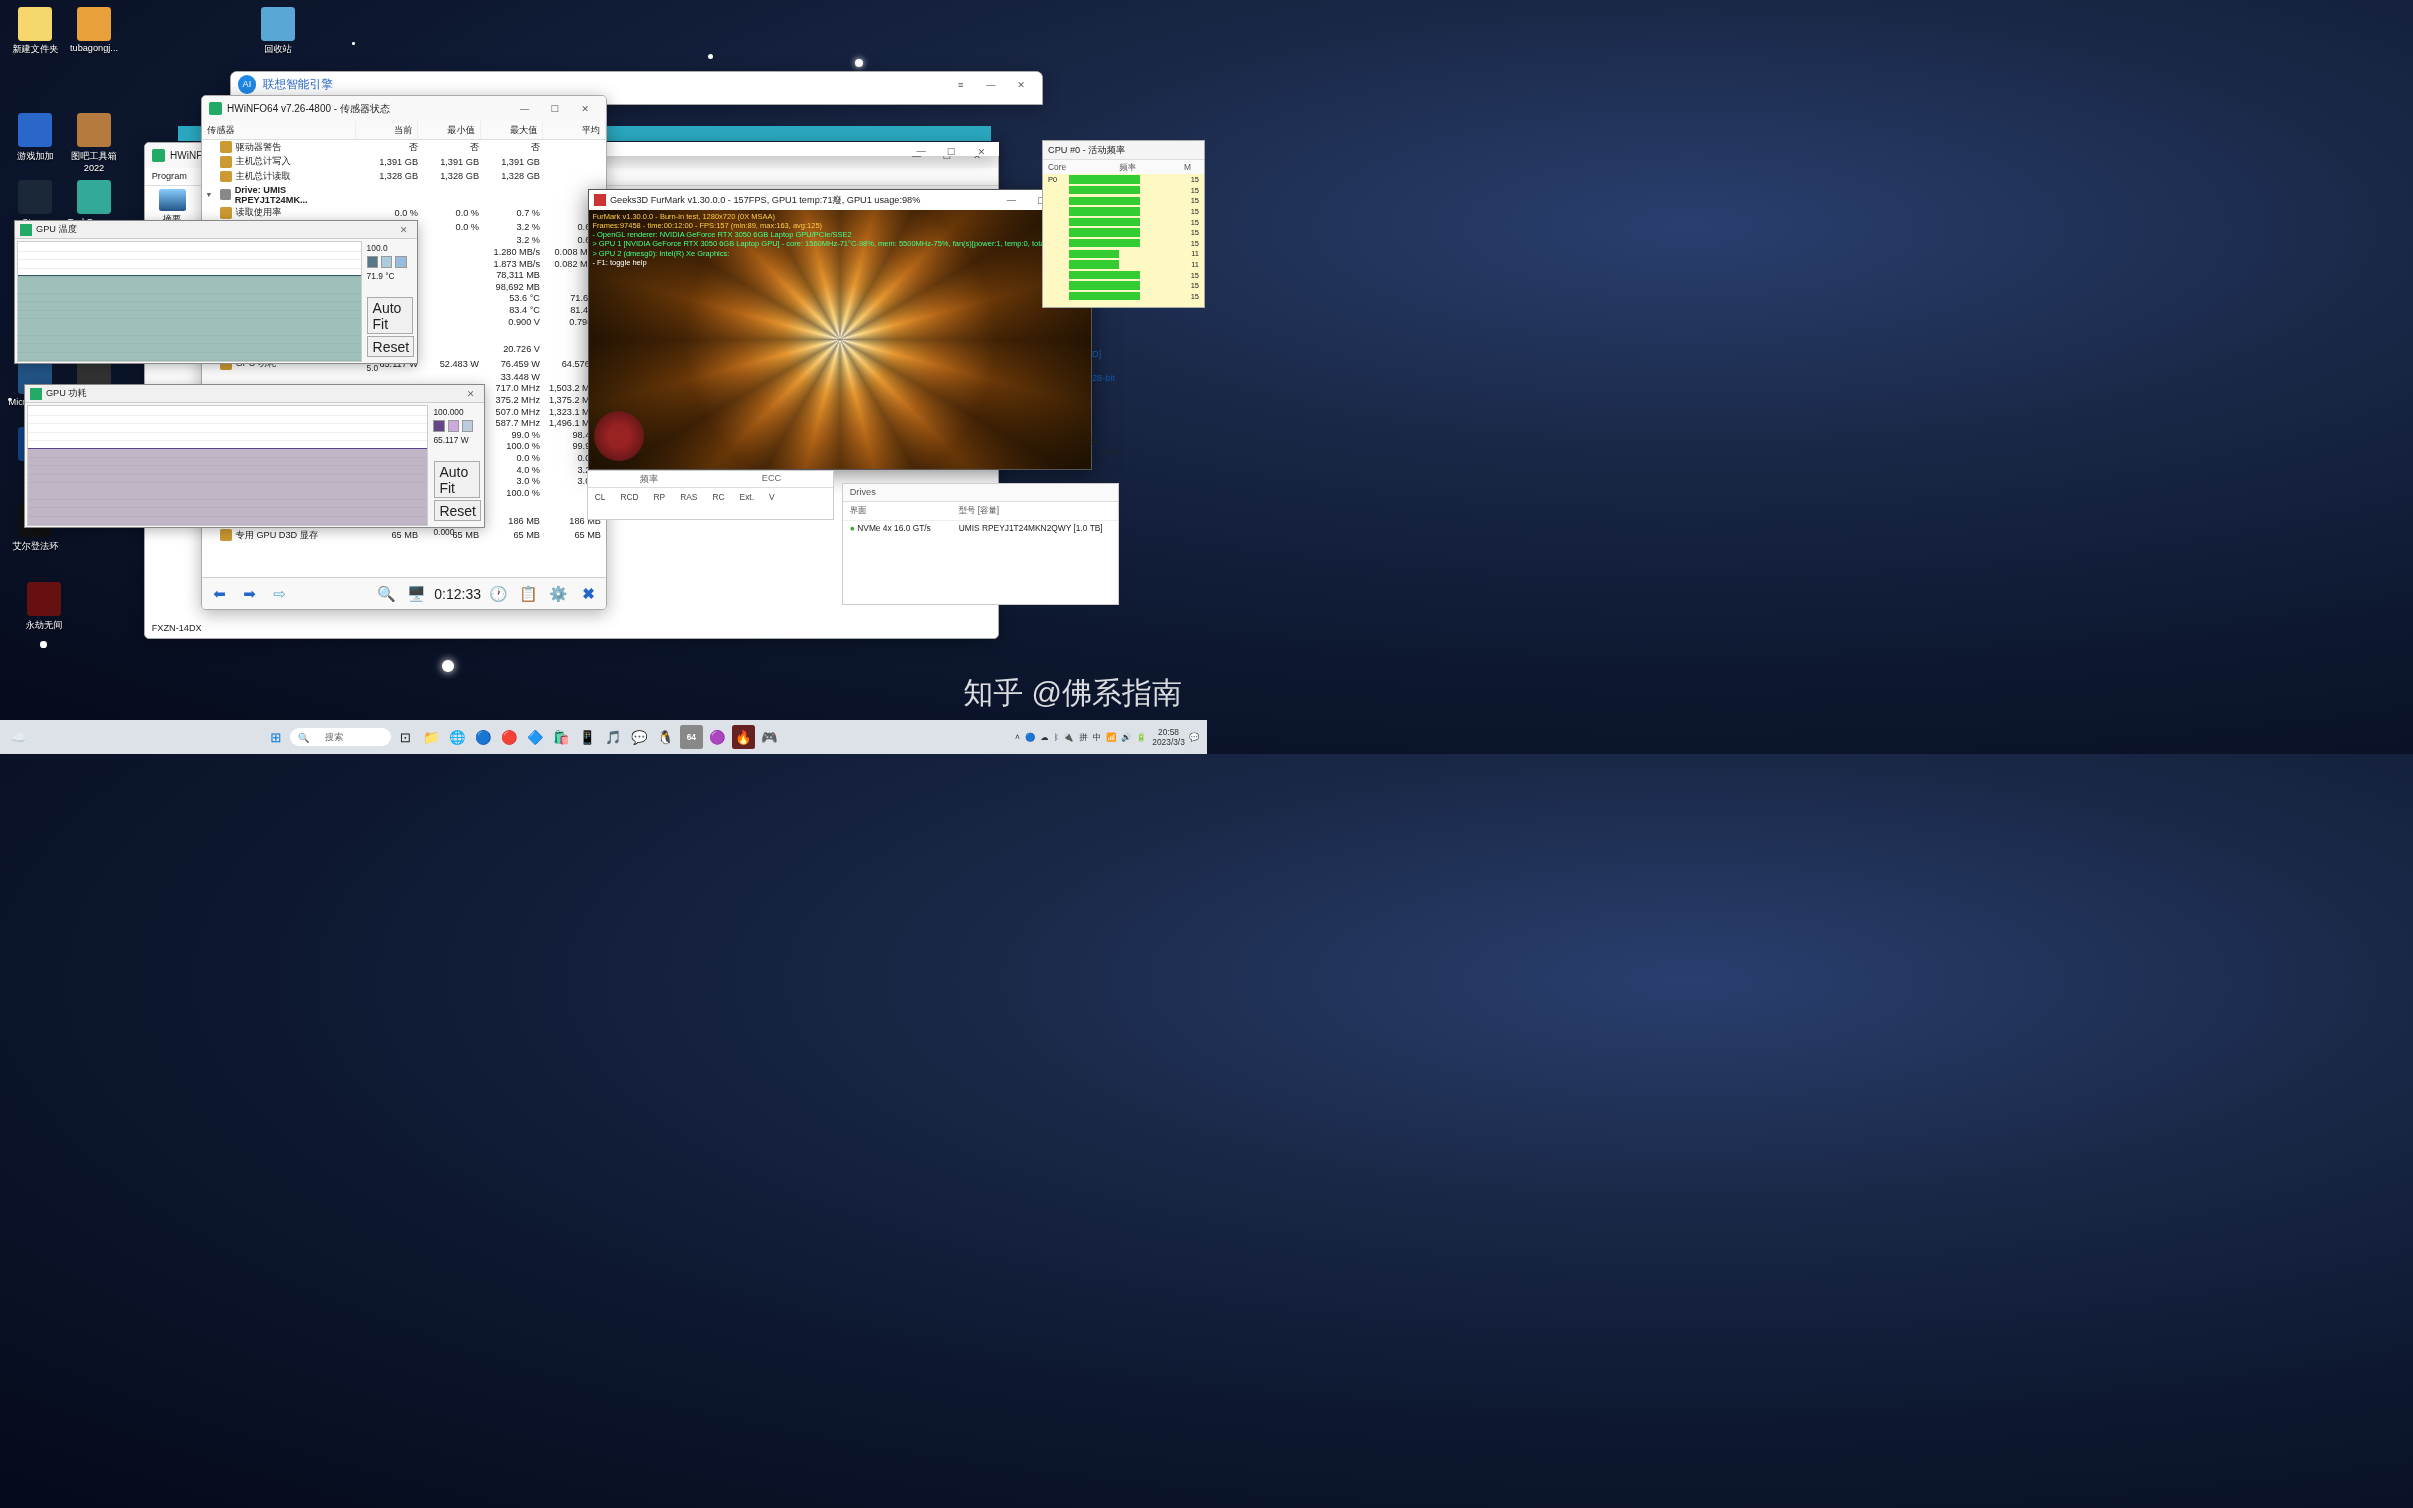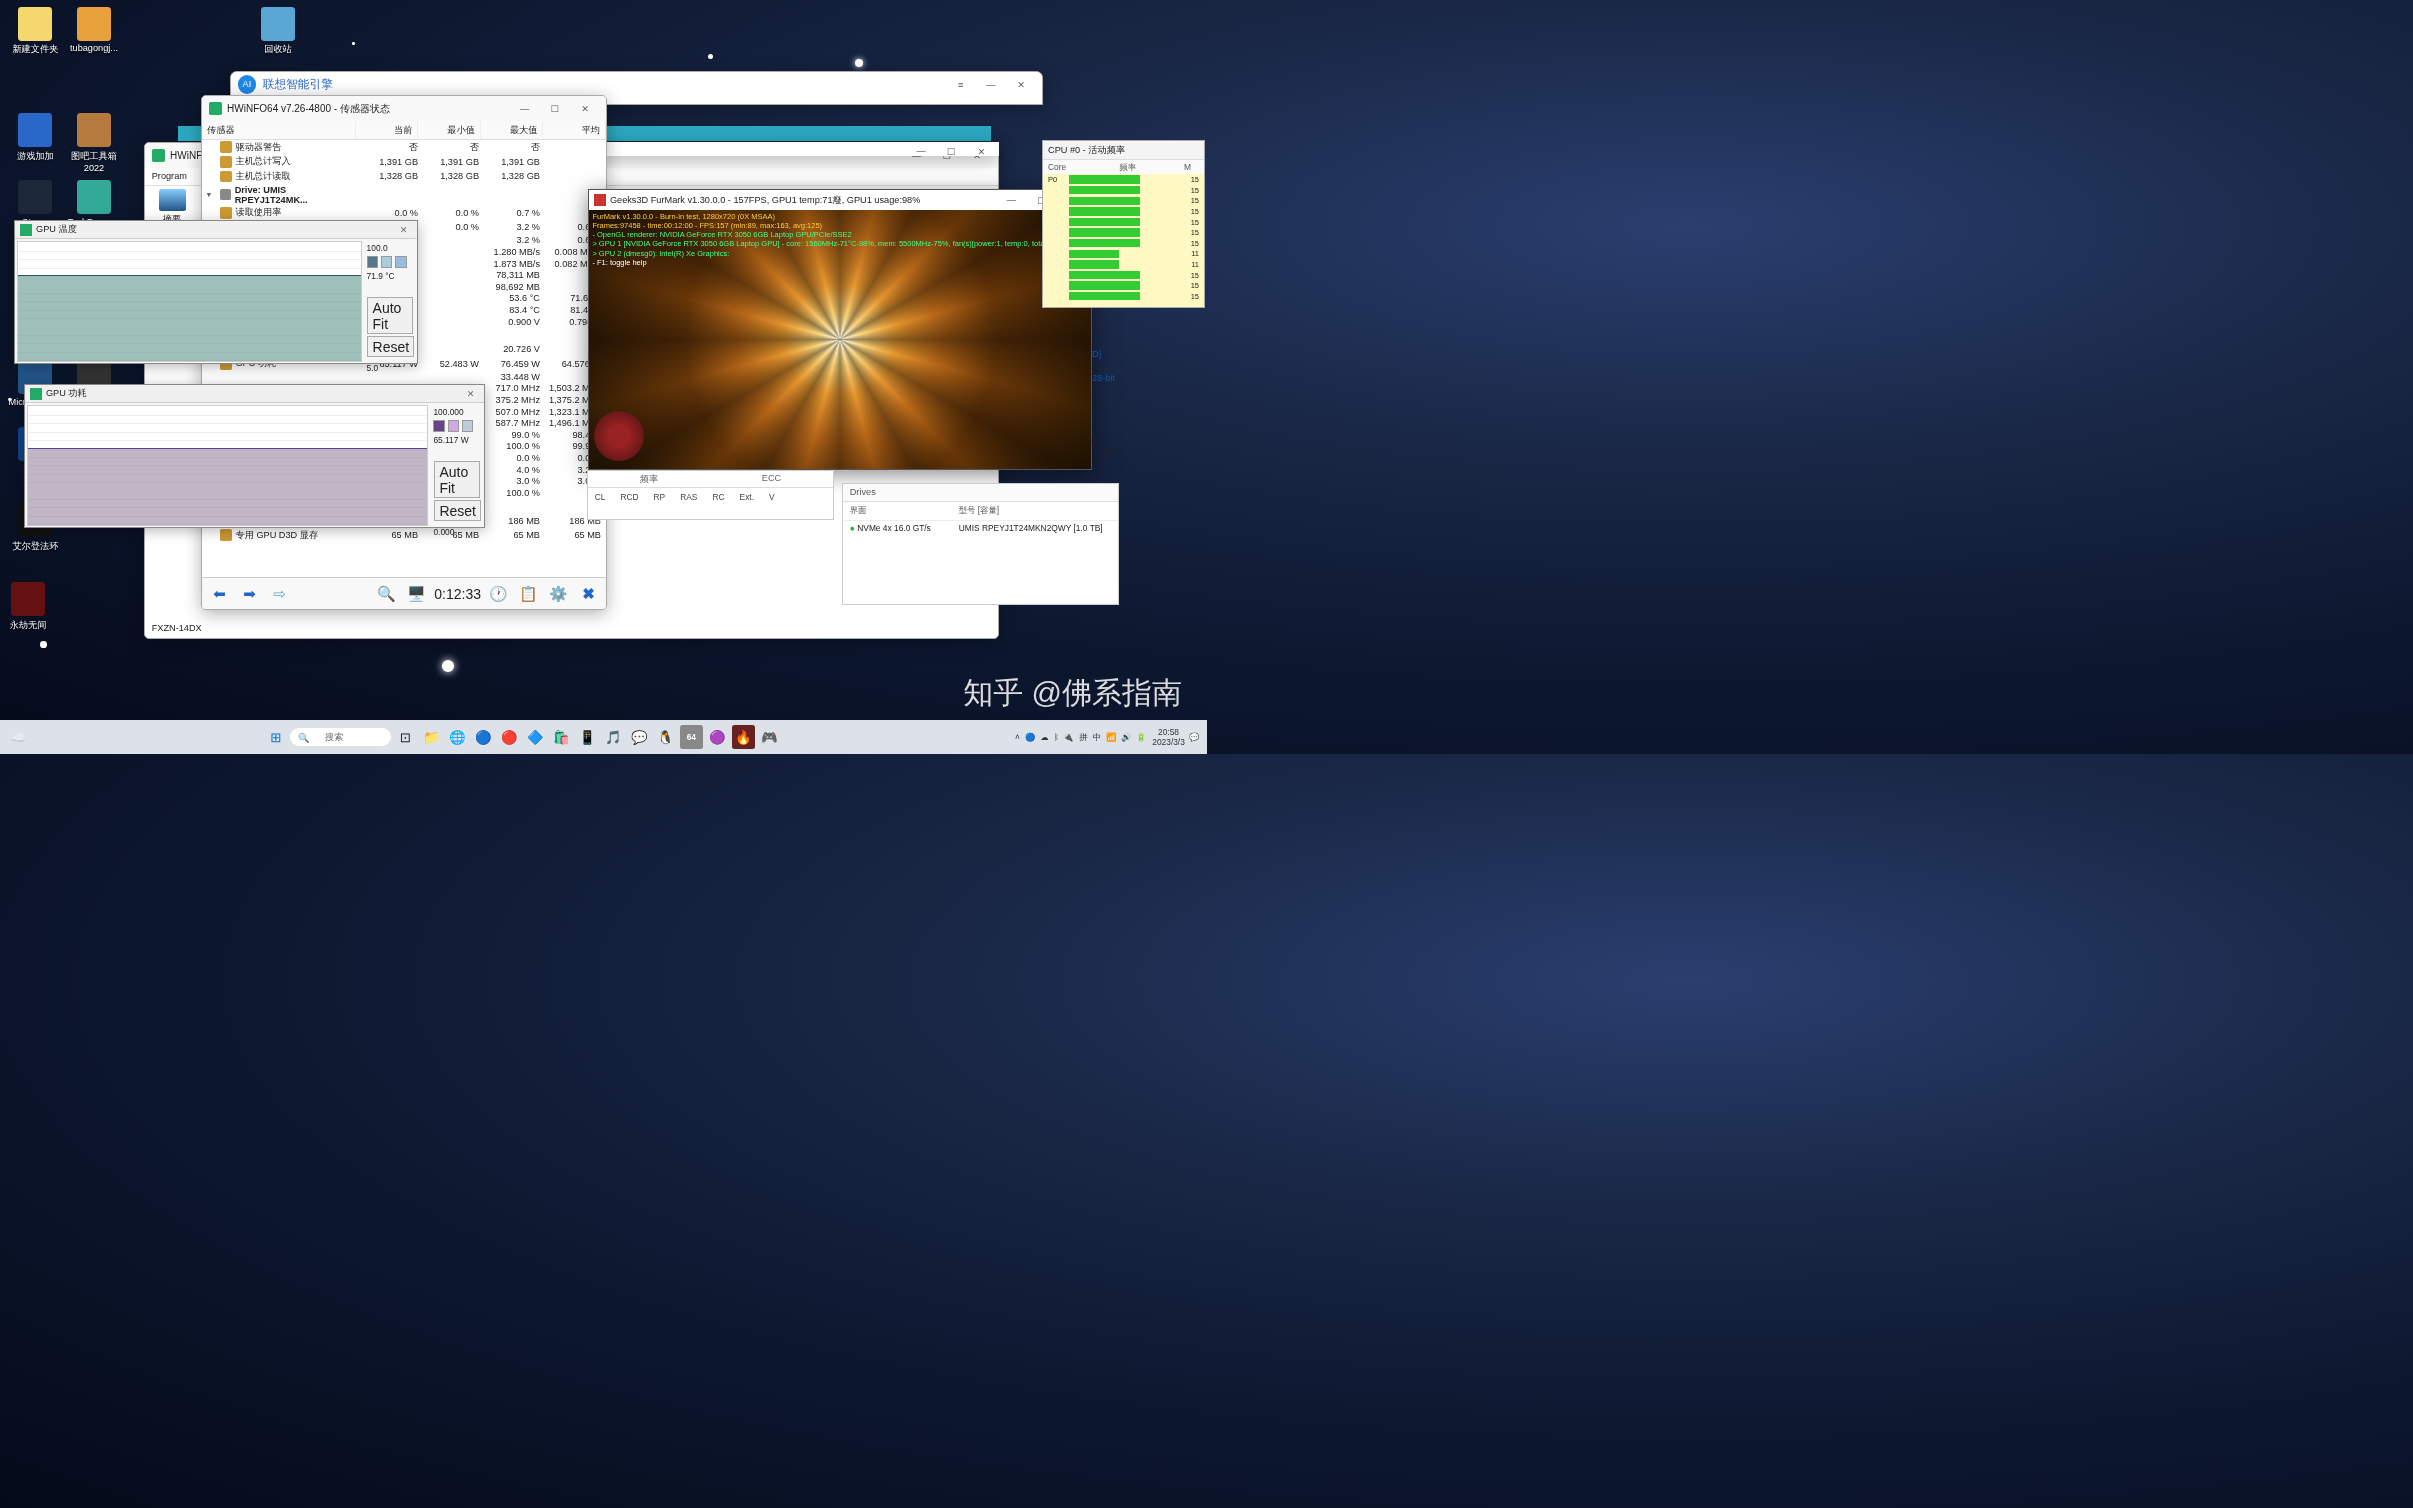--- a/index.html
+++ b/index.html
@@ -124,21 +124,21 @@
       <div style="white-space:pre-line">赛博朋克...</div>
     </div>
     <div class="dicon" style="left: 8.4px; top: 427px;">
       <div class="ic" style="background:#148"></div>
       <div style="white-space:pre-line">3D</div>
     </div>
     <div class="dicon" style="left: 8.4px; top: 503px;">
       <div class="ic" style="background:#111"></div>
       <div style="white-space:pre-line">艾尔登法环</div>
     </div>
-    <div class="dicon" style="left: 1px; top: 582px;">
+    <div class="dicon" style="left: 17px; top: 582px;">
       <div class="ic" style="background:#611"></div>
       <div style="white-space:pre-line">永劫无间</div>
     </div>
   </div>
 
 <div class="win" style="left:230px;top:71px;width:813px;height:34px;background:#fff;border-radius:6.7px 6.7px 0 0">
   <div class="titlebar" style="background:#fff">
     <span style="width:18.4px;height:18.4px;background:#1e88e5;border-radius:50%;display:flex;align-items:center;justify-content:center;color:#fff;font-size:9.2px;margin-right:6.7px">AI</span>
     <span style="font-size:11.7px;color:#2968c9">联想智能引擎</span>
     <div class="wctrl">

